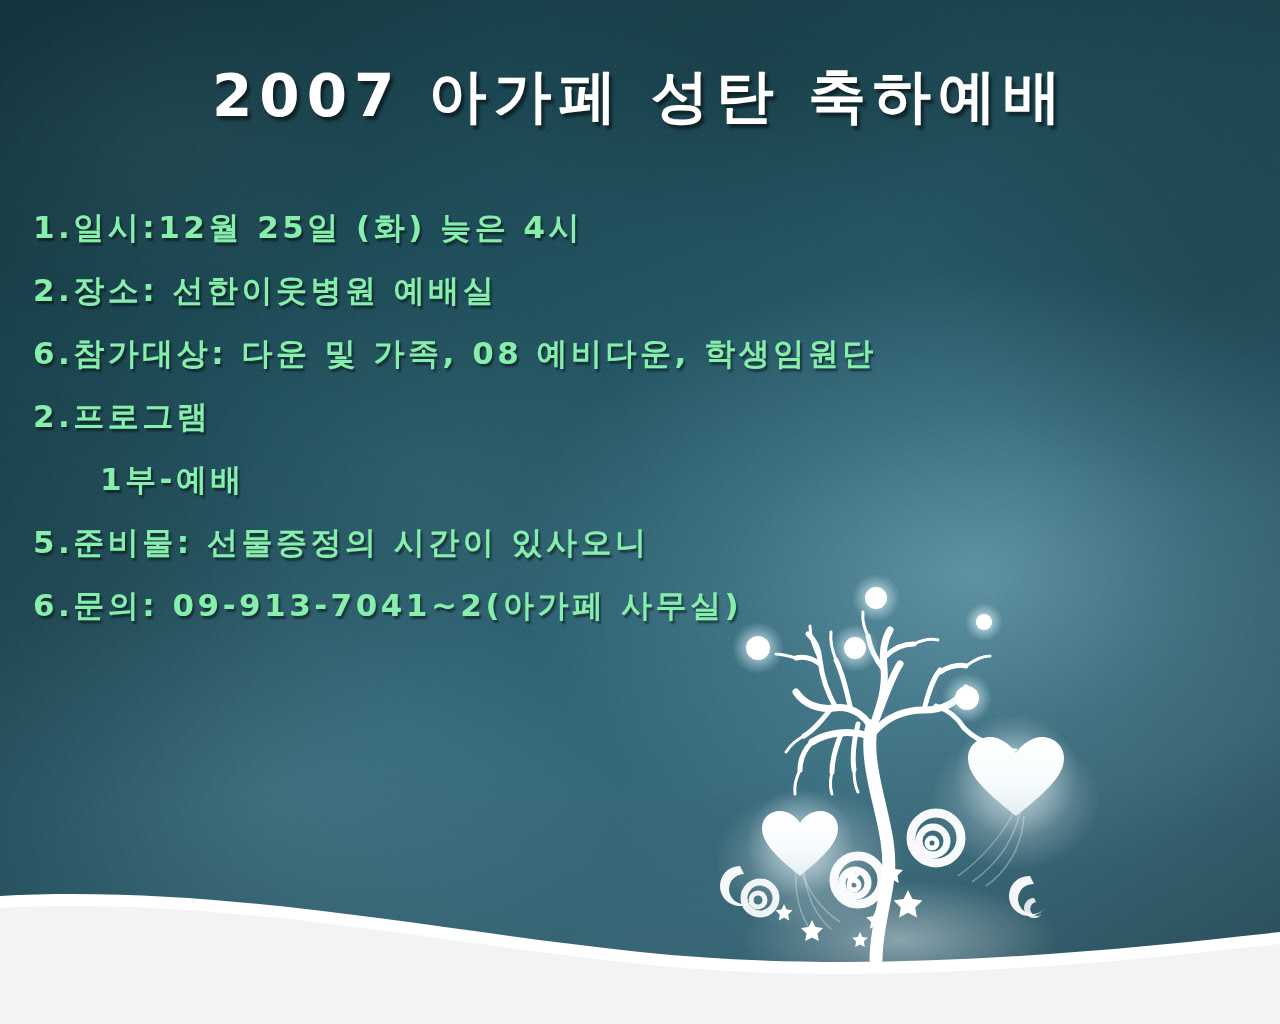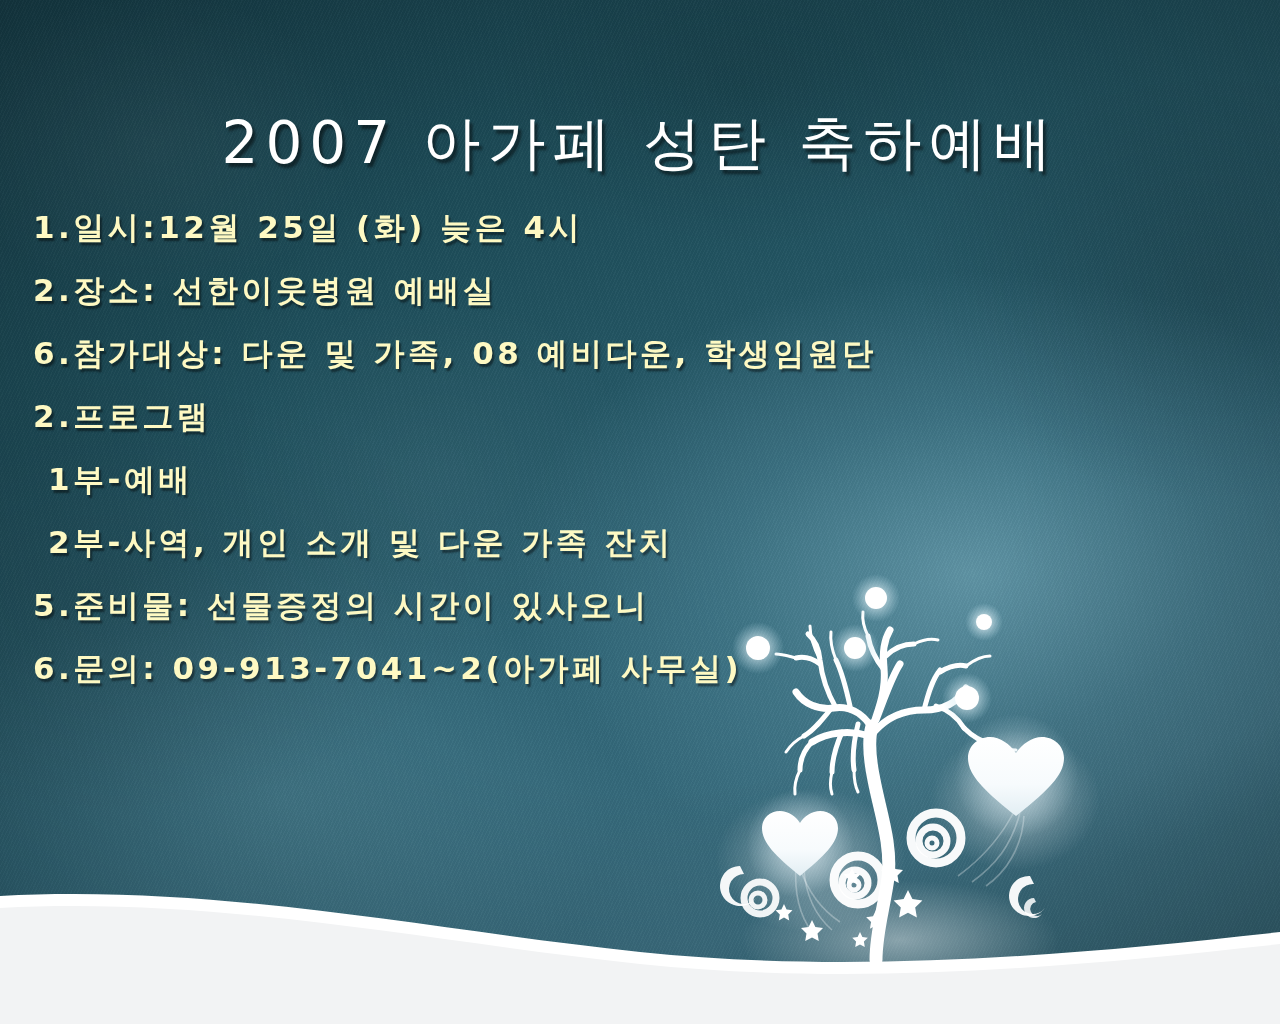--- a/index.html
+++ b/index.html
@@ -76,46 +76,45 @@
 
   
   .title {
     position: absolute;
     left: 0;
     top: 58px;
     width: 1280px;
     text-align: center;
     color: #ffffff;
     font-size: 58px;
-    font-weight: 400;
+    font-weight: 700;
     letter-spacing: 7px;
     white-space: nowrap;
     text-shadow: 3px 4px 3px rgba(0,0,0,0.50);
-    margin-top: 47px;
   }
 
   .body-list {
     position: absolute;
     left: 0;
     top: 196px;
     width: 1280px;
   }
   .line {
-    color: #fef9c3;
+    color: #86efac;
     font-size: 31px;
     font-weight: 700;
     letter-spacing: 3.5px;
     line-height: 63px;
     height: 63px;
     white-space: nowrap;
     padding-left: 33px;
     text-shadow: 2px 3px 2px rgba(0,0,0,0.45);
   }
   .line.indent {
-    padding-left: 48px;
+    padding-left: 100px;
   }
 </style>
 </head>
 <body>
 
 <div id="slide">
 
   <div class="bg-base"></div>
   <div class="bg-mottle"></div>
   <div class="bg-stripes"></div>
@@ -272,18 +271,17 @@
   </svg>
 
   <div class="title">2007  아가페  성탄  축하예배</div>
 
   <div class="body-list">
     <div class="line">1.일시:12월 25일 (화) 늦은 4시</div>
     <div class="line">2.장소: 선한이웃병원 예배실</div>
     <div class="line">6.참가대상: 다운 및 가족, 08 예비다운, 학생임원단</div>
     <div class="line">2.프로그램</div>
     <div class="line indent">1부-예배</div>
-    <div class="line indent">2부-사역, 개인 소개 및 다운 가족 잔치</div>
     <div class="line">5.준비물: 선물증정의 시간이 있사오니</div>
     <div class="line">6.문의: 09-913-7041~2(아가페 사무실)</div>
   </div>
 
 </div>
 
 </body></html>

